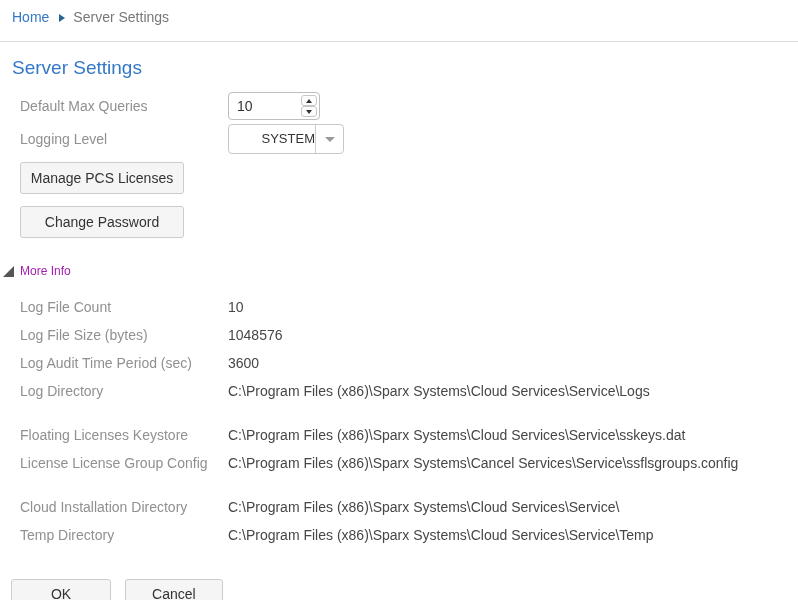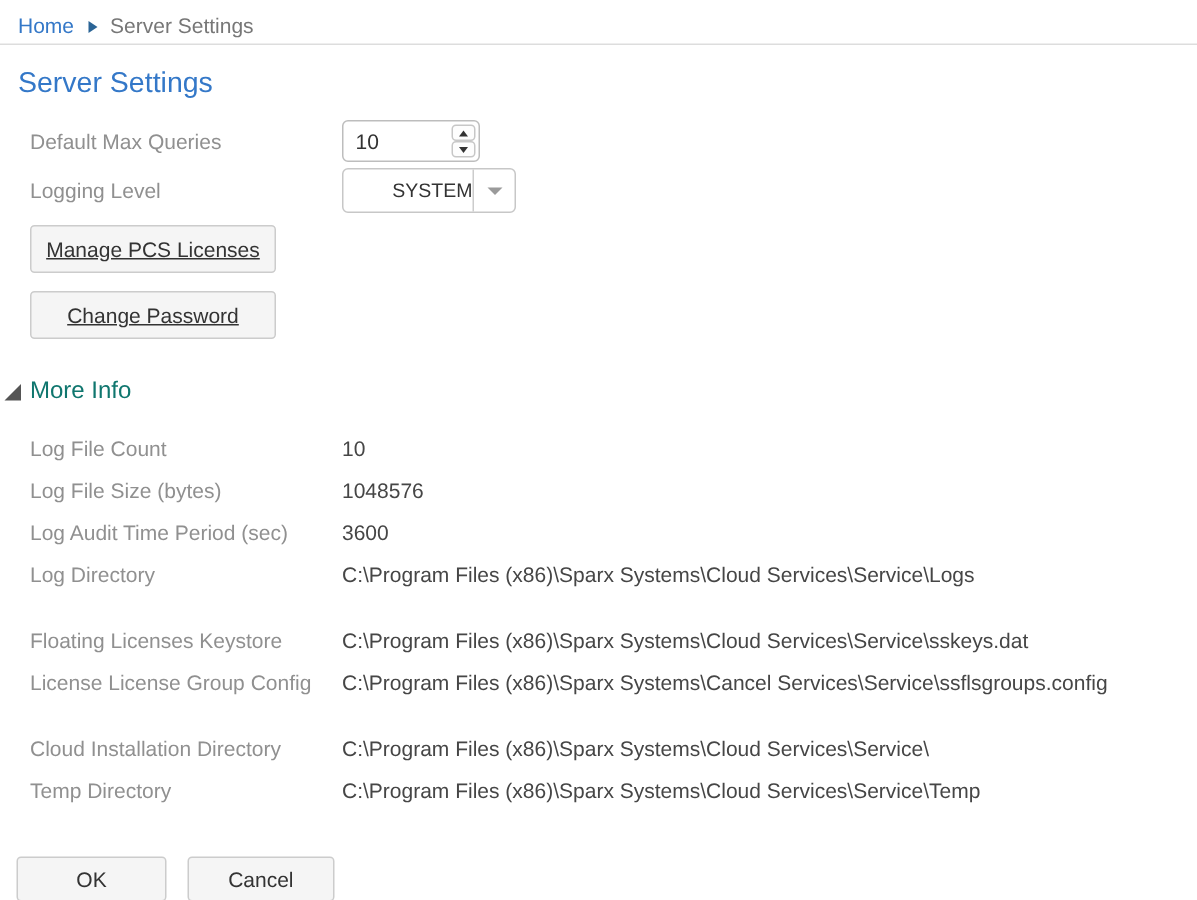--- a/index.html
+++ b/index.html
@@ -5,21 +5,21 @@
   * { box-sizing: border-box; margin: 0; padding: 0; }
   html, body { width: 798px; height: 600px; background: #ffffff; overflow: hidden; }
   body {
     font-family: "Liberation Sans", "DejaVu Sans", sans-serif;
     font-size: 14px;
     color: #464646;
   }
 
   
   .breadcrumb {
-    padding: 9px 12px 4px 12px;
+    padding: 9px 12px 16px 12px;
     border-bottom: 1px solid #dddddd;
     display: flex;
     align-items: center;
   }
   .crumb-link {
     color: #3478c8;
     text-decoration: none;
     cursor: pointer;
   }
   .crumb-sep {
@@ -137,40 +137,39 @@
     color: #333333;
     font-family: "Liberation Sans", sans-serif;
     font-size: 14px;
     cursor: pointer;
   }
   .btn-wide {
     display: block;
     width: 164px;
     height: 32px;
     margin: 8px 0 0 8px;
-    text-decoration: underline;
   }
   .btn-wide + .btn-wide { margin-top: 12px; }
 
   
   .section-header {
     display: flex;
     align-items: center;
     margin: 26px 0 0 -9px;
     cursor: pointer;
   }
   .collapse-tri {
     width: 0; height: 0;
     border-left: 11px solid transparent;
     border-bottom: 11px solid #555555;
     margin-top: 1px;
   }
   .section-title {
-    color: #0f766e;
-    font-size: 16px;
+    color: #a21caf;
+    font-size: 12px;
     margin-left: 6px;
   }
 
   .info-group { margin-top: 15px; margin-bottom: 16px; }
   .info-row {
     display: flex;
     line-height: 28px;
     padding-left: 8px;
   }
   .info-label {

